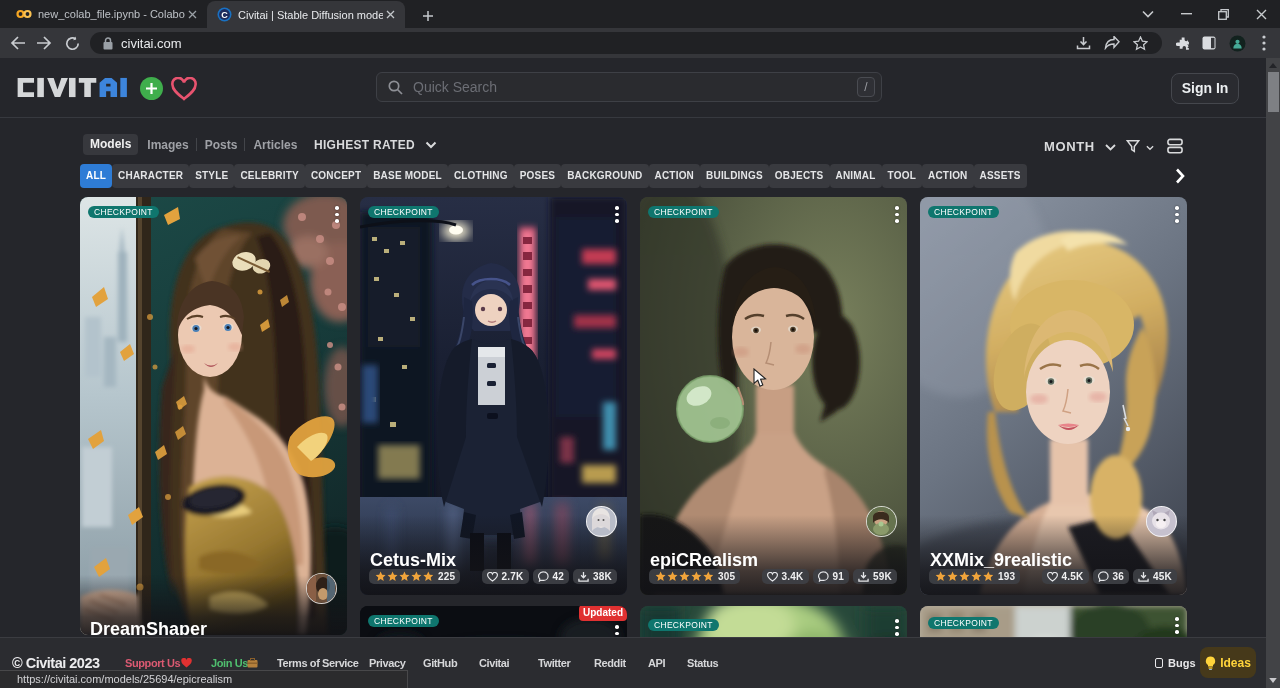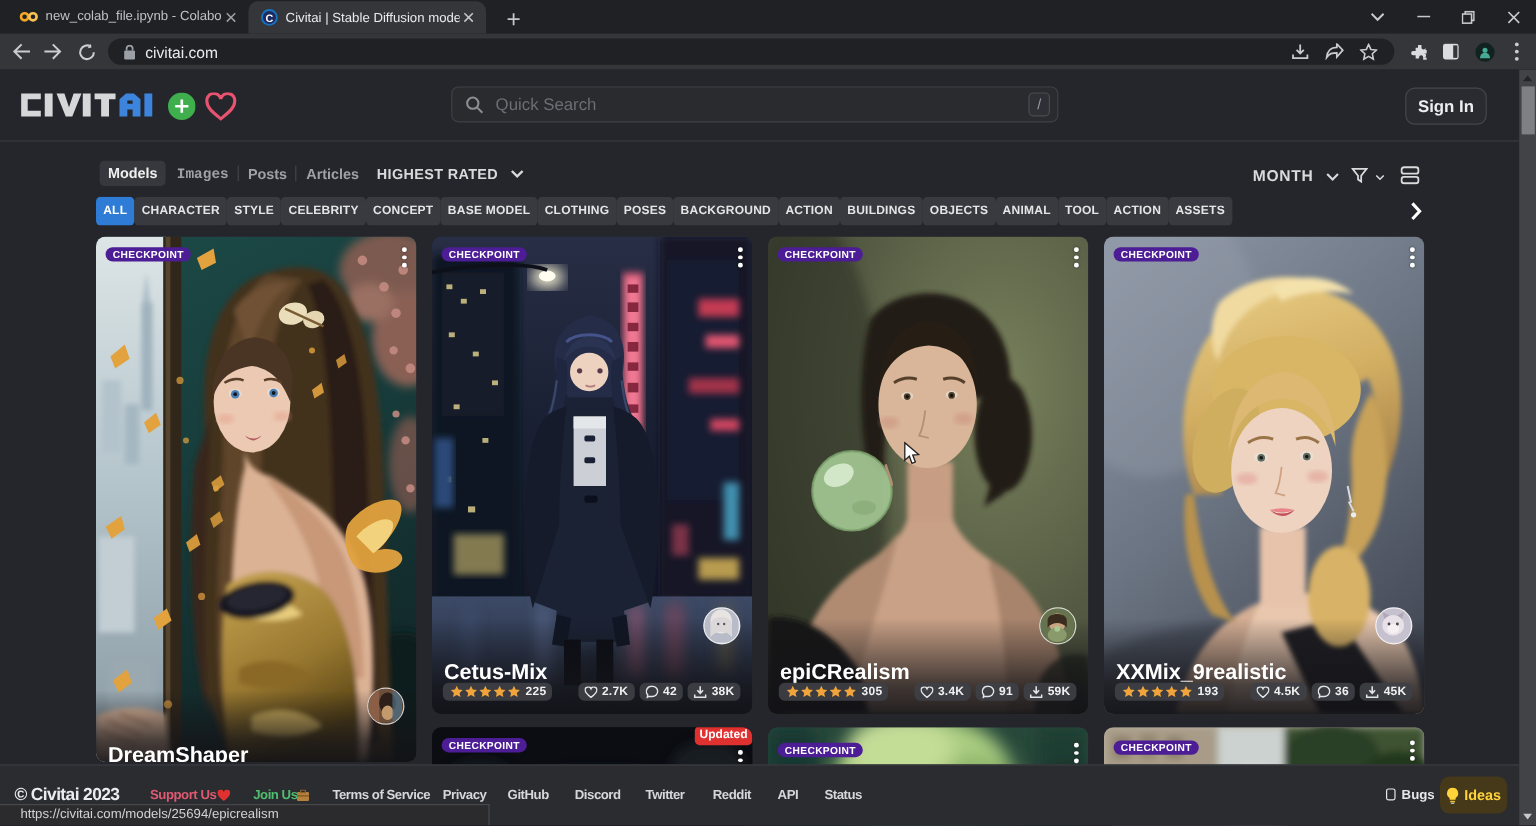--- a/index.html
+++ b/index.html
@@ -49,22 +49,22 @@
   #chips { position:absolute; left:80px; top:106px; height:24px; display:flex; width:1110px; overflow:hidden;}
   .chip { background:#393a3f; color:#e4e5e7; font-size:10px; font-weight:bold; height:24px; line-height:24px;
      padding:0 6px; border-radius:4px; white-space:nowrap; letter-spacing:0.2px;}
   .chip.on { background:#2e7cd6; color:#fff; }
   #chiparrow { position:absolute; left:1170px; top:106px; width:20px; height:24px; color:#fff; font-size:13.5px; font-weight:bold;
      line-height:24px; text-align:center; }
 
   
   .card { position:absolute; width:267px; border-radius:8px; overflow:hidden; background:#2a2b30; }
   .card svg.art { position:absolute; left:0; top:0; }
-  .cbadge { position:absolute; left:8px; top:9px; height:12px; padding:0 6px; background:#4c1d95; border-radius:6px;
-     color:#fff; font-size:8.5px; font-weight:bold; line-height:12px; letter-spacing:0.3px;}
+  .cbadge { position:absolute; left:8px; top:9px; height:12px; padding:0 6px; background:#0f766e; border-radius:6px;
+     color:#fff; font-size:8.5px; font-weight:normal; line-height:12px; letter-spacing:0.3px;}
   .dots { position:absolute; right:8px; top:9px; width:4px; }
   .dots i { display:block; width:3.5px; height:3.5px; border-radius:50%; background:#fff; margin:0 0 3px 0; box-shadow:0 0 2px rgba(0,0,0,.6);}
   .grad { position:absolute; left:0; bottom:0; width:100%; height:80px;
      background:linear-gradient(to bottom, rgba(20,20,24,0) 0%, rgba(20,20,24,0.75) 70%, rgba(18,18,22,0.9) 100%); }
   .ctitle { position:absolute; left:10px; color:#fff; font-size:18px; font-weight:bold; }
   .stats { position:absolute; left:9px; right:10px; display:flex;align-items:center; }
   .pill { background:rgba(62,64,70,0.9); border-radius:5px; height:15px; display:flex; align-items:center;
      padding:0 5px; color:#f0f0f1; font-size:10px; font-weight:bold; letter-spacing:0.2px;}
   .rgt { margin-left:auto; display:flex; gap:4px; }
   .cursor { position:absolute; z-index:5; }
@@ -228,21 +228,21 @@
           <circle cx="6" cy="6" r="4.7" fill="none" stroke="#8d8f95" stroke-width="1.7"></circle>
           <path d="M9.5 9.5 L14 14" stroke="#8d8f95" stroke-width="1.7"></path>
         </svg>
       <span class="ph">Quick Search</span>
       <div id="slash">/</div>
     </div>
     <div id="signin">Sign In</div>
 
     <div id="navrow">
       <div class="navtab active">Models</div>
-      <div class="navtab m" style="margin-left:9px;font-family:Liberation Mono, monospace;">Images</div>
+      <div class="navtab m" style="margin-left:9px;">Images</div>
       <div class="navsep"></div>
       <div class="navtab m">Posts</div>
       <div class="navsep"></div>
       <div class="navtab m">Articles</div>
     </div>
     <div id="hrated">HIGHEST RATED
       <svg width="12" height="8" viewBox="0 0 12 8" style="margin-left:6px;">
           <path d="M1.5 1.5 L6 6 L10.5 1.5" fill="none" stroke="#d9dadc" stroke-width="2"></path>
         </svg>
     </div>
@@ -858,21 +858,21 @@
         </svg>
       <span class="fitm" style="left:211px; color:#4fbf6f;">Join Us</span>
       <svg class="abs" style="left:247px; top:20px;" width="11" height="10" viewBox="0 0 11 10">
           <rect x="0.5" y="2" width="10" height="7.5" rx="1" fill="#b5803c"></rect>
           <rect x="3.5" y="0.5" width="4" height="2" fill="none" stroke="#8a5f2a"></rect>
           <rect x="0.5" y="4.5" width="10" height="1.4" fill="#8a5f2a"></rect>
         </svg>
       <span class="fitm" style="left:277px;">Terms of Service</span>
       <span class="fitm" style="left:369px;">Privacy</span>
       <span class="fitm" style="left:423px;">GitHub</span>
-      <span class="fitm" style="left:479px;">Discord</span>
+      <span class="fitm" style="left:479px;">Civitai</span>
       <span class="fitm" style="left:538px;">Twitter</span>
       <span class="fitm" style="left:594px;">Reddit</span>
       <span class="fitm" style="left:648px;">API</span>
       <span class="fitm" style="left:687px;">Status</span>
       <div id="bugs"><span style="display:inline-block; width:8px; height:10px; border:1.4px solid #e8e8ea; border-radius:2px; vertical-align:-1px; margin-right:5px;"></span>Bugs</div>
       <div id="ideas"><svg width="11" height="14" viewBox="0 0 11 14" style="margin-right:4px;">
             <path d="M5.5 0.5 A4.6 4.6 0 0 1 8 9 L8 10.5 L3 10.5 L3 9 A4.6 4.6 0 0 1 5.5 0.5 Z" fill="#ffd43b"></path>
             <rect x="3.4" y="11.3" width="4.2" height="1.4" rx="0.7" fill="#e8bc2a"></rect>
             <rect x="4" y="13" width="3" height="1" rx="0.5" fill="#9ab8d8"></rect>
           </svg>Ideas</div>

